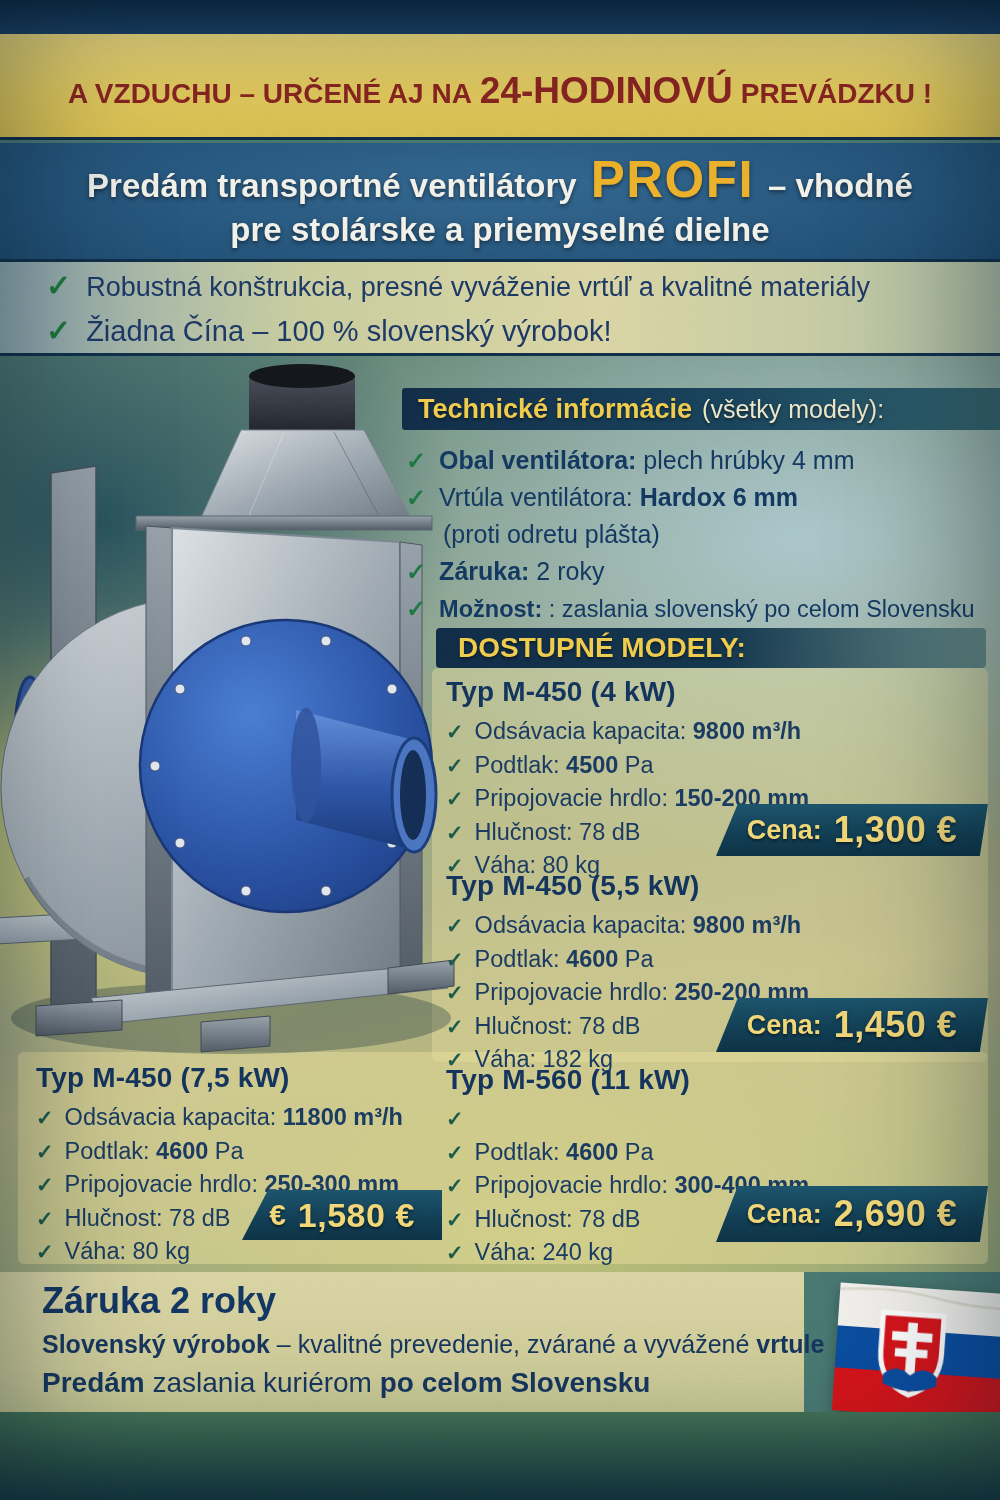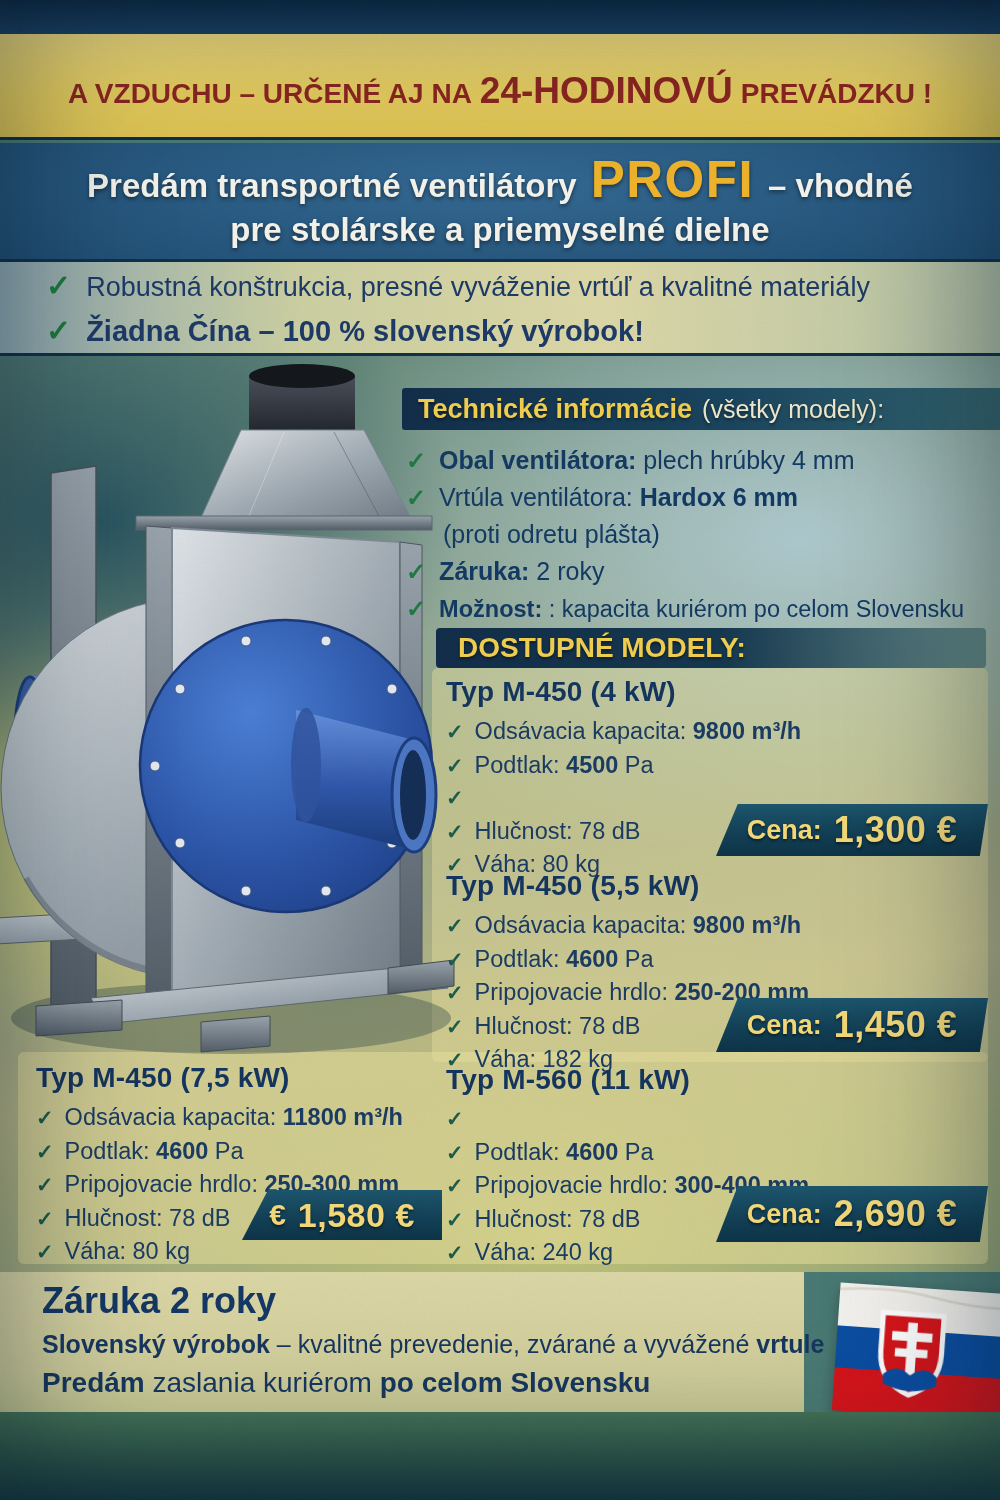--- a/index.html
+++ b/index.html
@@ -26,21 +26,21 @@
   .bl1 .brand{font-size:51px;font-weight:800;color:#efb42c;letter-spacing:1.5px;margin:0 14px;}
   .bl2{font-size:33px;font-weight:600;margin-top:6px;}
 
   
   #band-features{left:0;top:259px;width:1000px;height:97px;box-sizing:border-box;
     background:linear-gradient(90deg,#8fa9b3 0%,#ccd0a2 30%,#ddd8a7 60%,#c6cda7 85%,#aebda5 100%);
     border-top:3px solid #11304b;border-bottom:3px solid #11304b;
     display:flex;flex-direction:column;justify-content:center;padding-left:46px;}
   .feat{font-size:27px;color:#1d3a68;margin:5px 0;display:flex;align-items:baseline;}
   .feat .chk{color:#1f7a3c;font-weight:700;font-size:30px;margin-right:15px;}
-  .feat.bold .t{font-weight:700;font-size:29px;}
+  .feat.bold .t{font-weight:400;font-size:29px;}
 
   
   #main{left:0;top:356px;width:1000px;height:916px;
     background:
       radial-gradient(ellipse 520px 380px at 10% 18%, rgba(28,75,92,.85), rgba(28,75,92,0) 70%),
       radial-gradient(ellipse 430px 330px at 14% 52%, rgba(240,229,112,.75), rgba(240,229,112,0) 70%),
       radial-gradient(ellipse 720px 430px at 80% 20%, rgba(178,206,215,.9), rgba(178,206,215,0) 75%),
       radial-gradient(ellipse 850px 430px at 55% 96%, rgba(196,198,122,.9), rgba(196,198,122,0) 78%),
       linear-gradient(170deg,#5f8579 0%,#9aa883 45%,#b4b289 70%,#7e9674 100%);}
   .panel{background:rgba(233,225,158,.45);border-radius:6px;}
@@ -215,38 +215,39 @@
         <span class="chk">✓</span>
         <span class="t"><span>Vrtúla ventilátora: </span><b>Hardox 6 mm</b><span></span></span>
       </div>
       <div class="tsub">(proti odretu plášta)</div>
       <div class="titem">
         <span class="chk">✓</span>
         <span class="t"><span></span><b>Záruka:</b><span> 2 roky</span></span>
       </div>
       <div class="titem small">
         <span class="chk">✓</span>
-        <span class="t"><b>Možnost:</b><span> : kapacita kuriérom po celom Slovensku</span></span>
+        <span class="t"><b>Možnost:</b><span> : zaslania slovenský po celom Slovensku</span></span>
       </div>
     </div>
 
     <div class="abs" id="models-bar">DOSTUPNÉ MODELY:</div>
 
     <div class="abs model" id="m1">
       <div class="name">Typ M-450 (4 kW)</div>
       <div class="spec">
           <span class="chk">✓</span>
           <span class="t"><span>Odsávacia kapacita: </span><b>9800 m³/h</b><span></span></span>
         </div>
       <div class="spec">
           <span class="chk">✓</span>
           <span class="t"><span>Podtlak: </span><b>4500</b><span> Pa</span></span>
         </div>
       <div class="spec">
           <span class="chk">✓</span>
+          <span class="t"><span>Pripojovacie hrdlo: </span><b>150-200 mm</b><span></span></span>
         </div>
       <div class="spec">
           <span class="chk">✓</span>
           <span class="t"><span>Hlučnost: 78 dB</span></span>
         </div>
       <div class="spec">
           <span class="chk">✓</span>
           <span class="t"><span>Váha: 80 kg</span></span>
         </div>
     </div>

